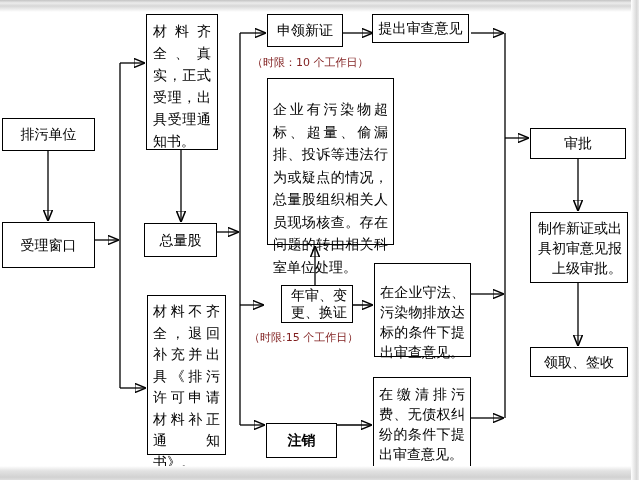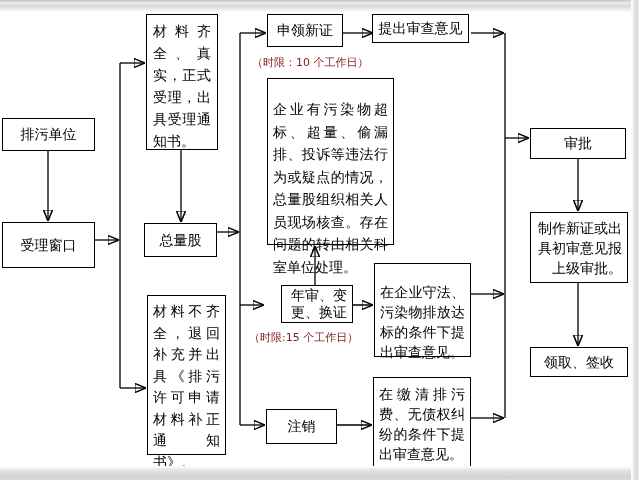--- a/index.html
+++ b/index.html
@@ -93,21 +93,21 @@
   <div class="caption" style="left:252px;top:55px;">（时限：10 个工作日）</div>
 
   <div class="node multi" style="left:267px;top:78px;width:127px;height:167px;padding:19px 5px;line-height:22.5px;">企业有污染物超标、超量、偷漏排、投诉等违法行为或疑点的情况，总量股组织相关人员现场核查。存在问题的转由相关科室单位处理。</div>
 
   <div class="node center" style="left:372px;top:14px;width:97px;height:29px;">提出审查意见</div>
 
   <div class="node center" style="left:265px;top:285px;width:72px;height:38px;padding:1px 5px;line-height:17px;margin-left:16px;">年审、变更、换证</div>
 
   <div class="caption" style="left:249px;top:330px;">（时限:15 个工作日）</div>
 
-  <div class="node center" style="left:266px;top:409px;width:71px;height:35px;">注销</div>
+  <div class="node center" style="left:266px;top:423px;width:71px;height:35px;font-weight:bold;">注销</div>
 
   <div class="node multi" style="left:374px;top:263px;width:97px;height:94px;padding:18px 5px;line-height:20px;">在企业守法、污染物排放达标的条件下提出审查意见。</div>
 
   <div class="node multi" style="left:373px;top:377px;width:98px;height:93px;padding:6px 5px;line-height:20px;">在缴清排污费、无债权纠纷的条件下提出审查意见。</div>
 
   <div class="node center" style="left:530px;top:128px;width:96px;height:31px;">审批</div>
 
   <div class="node center" style="left:530px;top:212px;width:98px;height:71px;padding:3px 5px;line-height:20px;">制作新证或出具初审意见报上级审批。</div>
 
   <div class="node center" style="left:530px;top:347px;width:98px;height:30px;">领取、签收</div>

